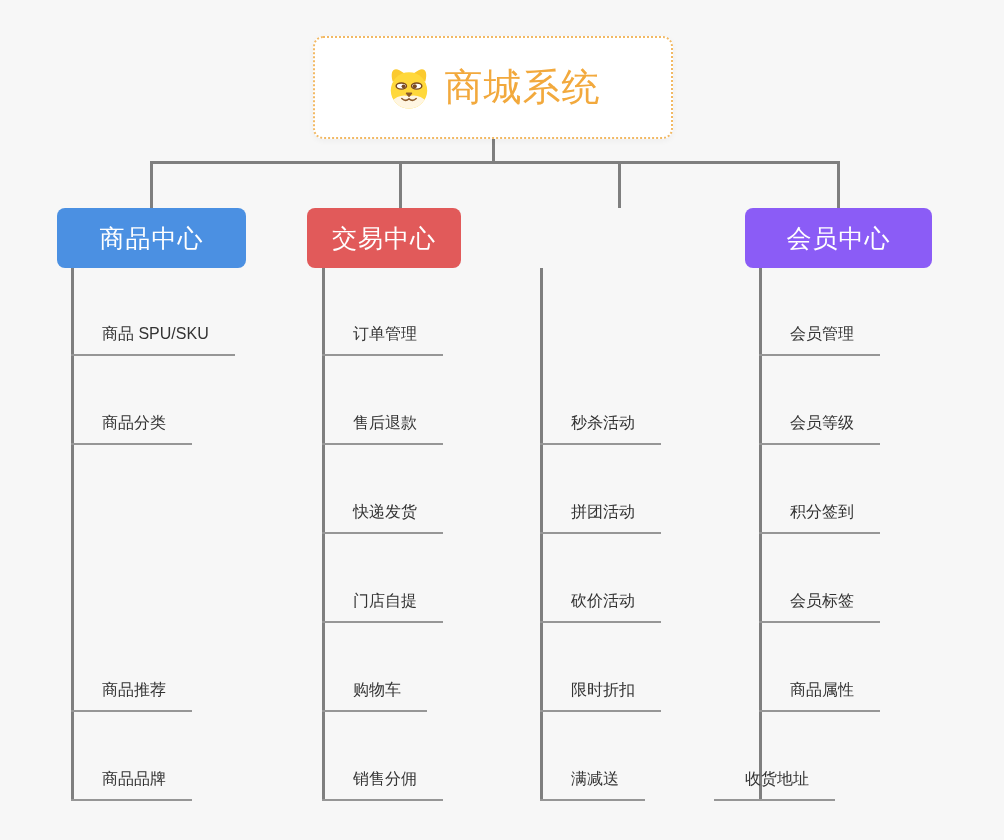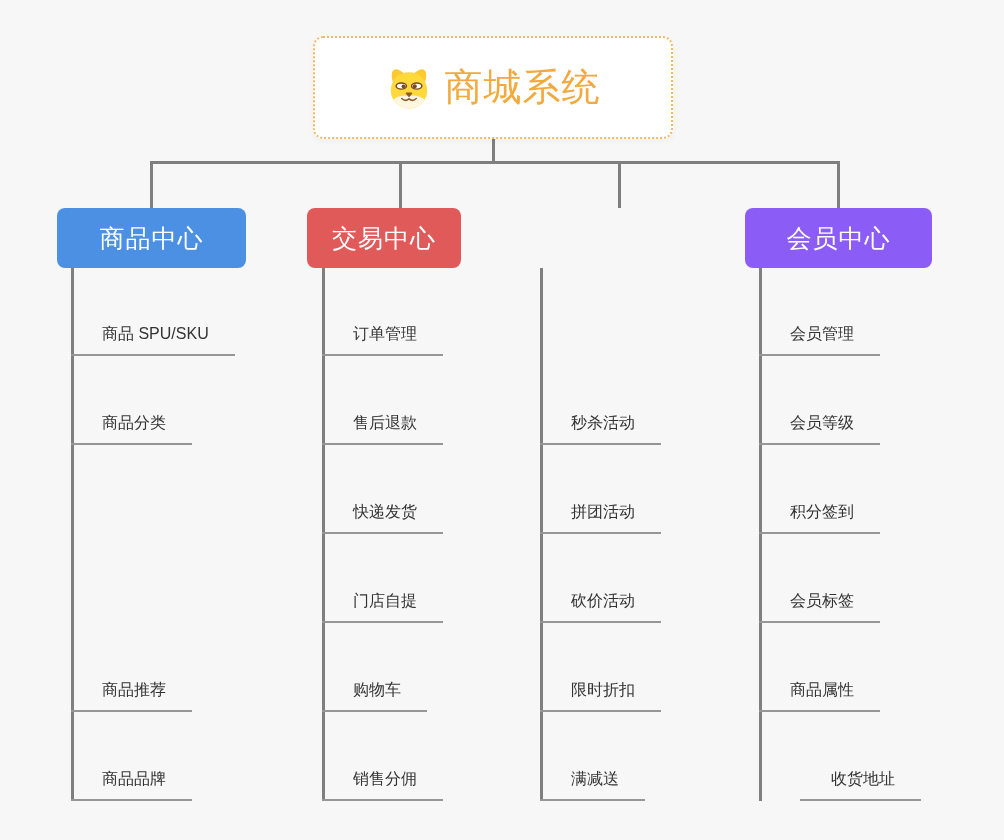--- a/index.html
+++ b/index.html
@@ -116,15 +116,15 @@
   <div class="leaf" style="left:540px;top:498px;text-align:right;">拼团活动</div>
   <div class="leaf" style="left:540px;top:587px;">砍价活动</div>
   <div class="leaf" style="left:540px;top:676px;">限时折扣</div>
   <div class="leaf" style="left:540px;top:765px;">满减送</div>
 
   <div class="leaf" style="left:759px;top:320px;">会员管理</div>
   <div class="leaf" style="left:759px;top:409px;">会员等级</div>
   <div class="leaf" style="left:759px;top:498px;">积分签到</div>
   <div class="leaf" style="left:759px;top:587px;">会员标签</div>
   <div class="leaf" style="left:759px;top:676px;">商品属性</div>
-  <div class="leaf" style="left:800px;top:765px;">收货地址</div>
+  <div class="leaf" style="left:714px;top:765px;">收货地址</div>
 
 </div>
 
 </body></html>

